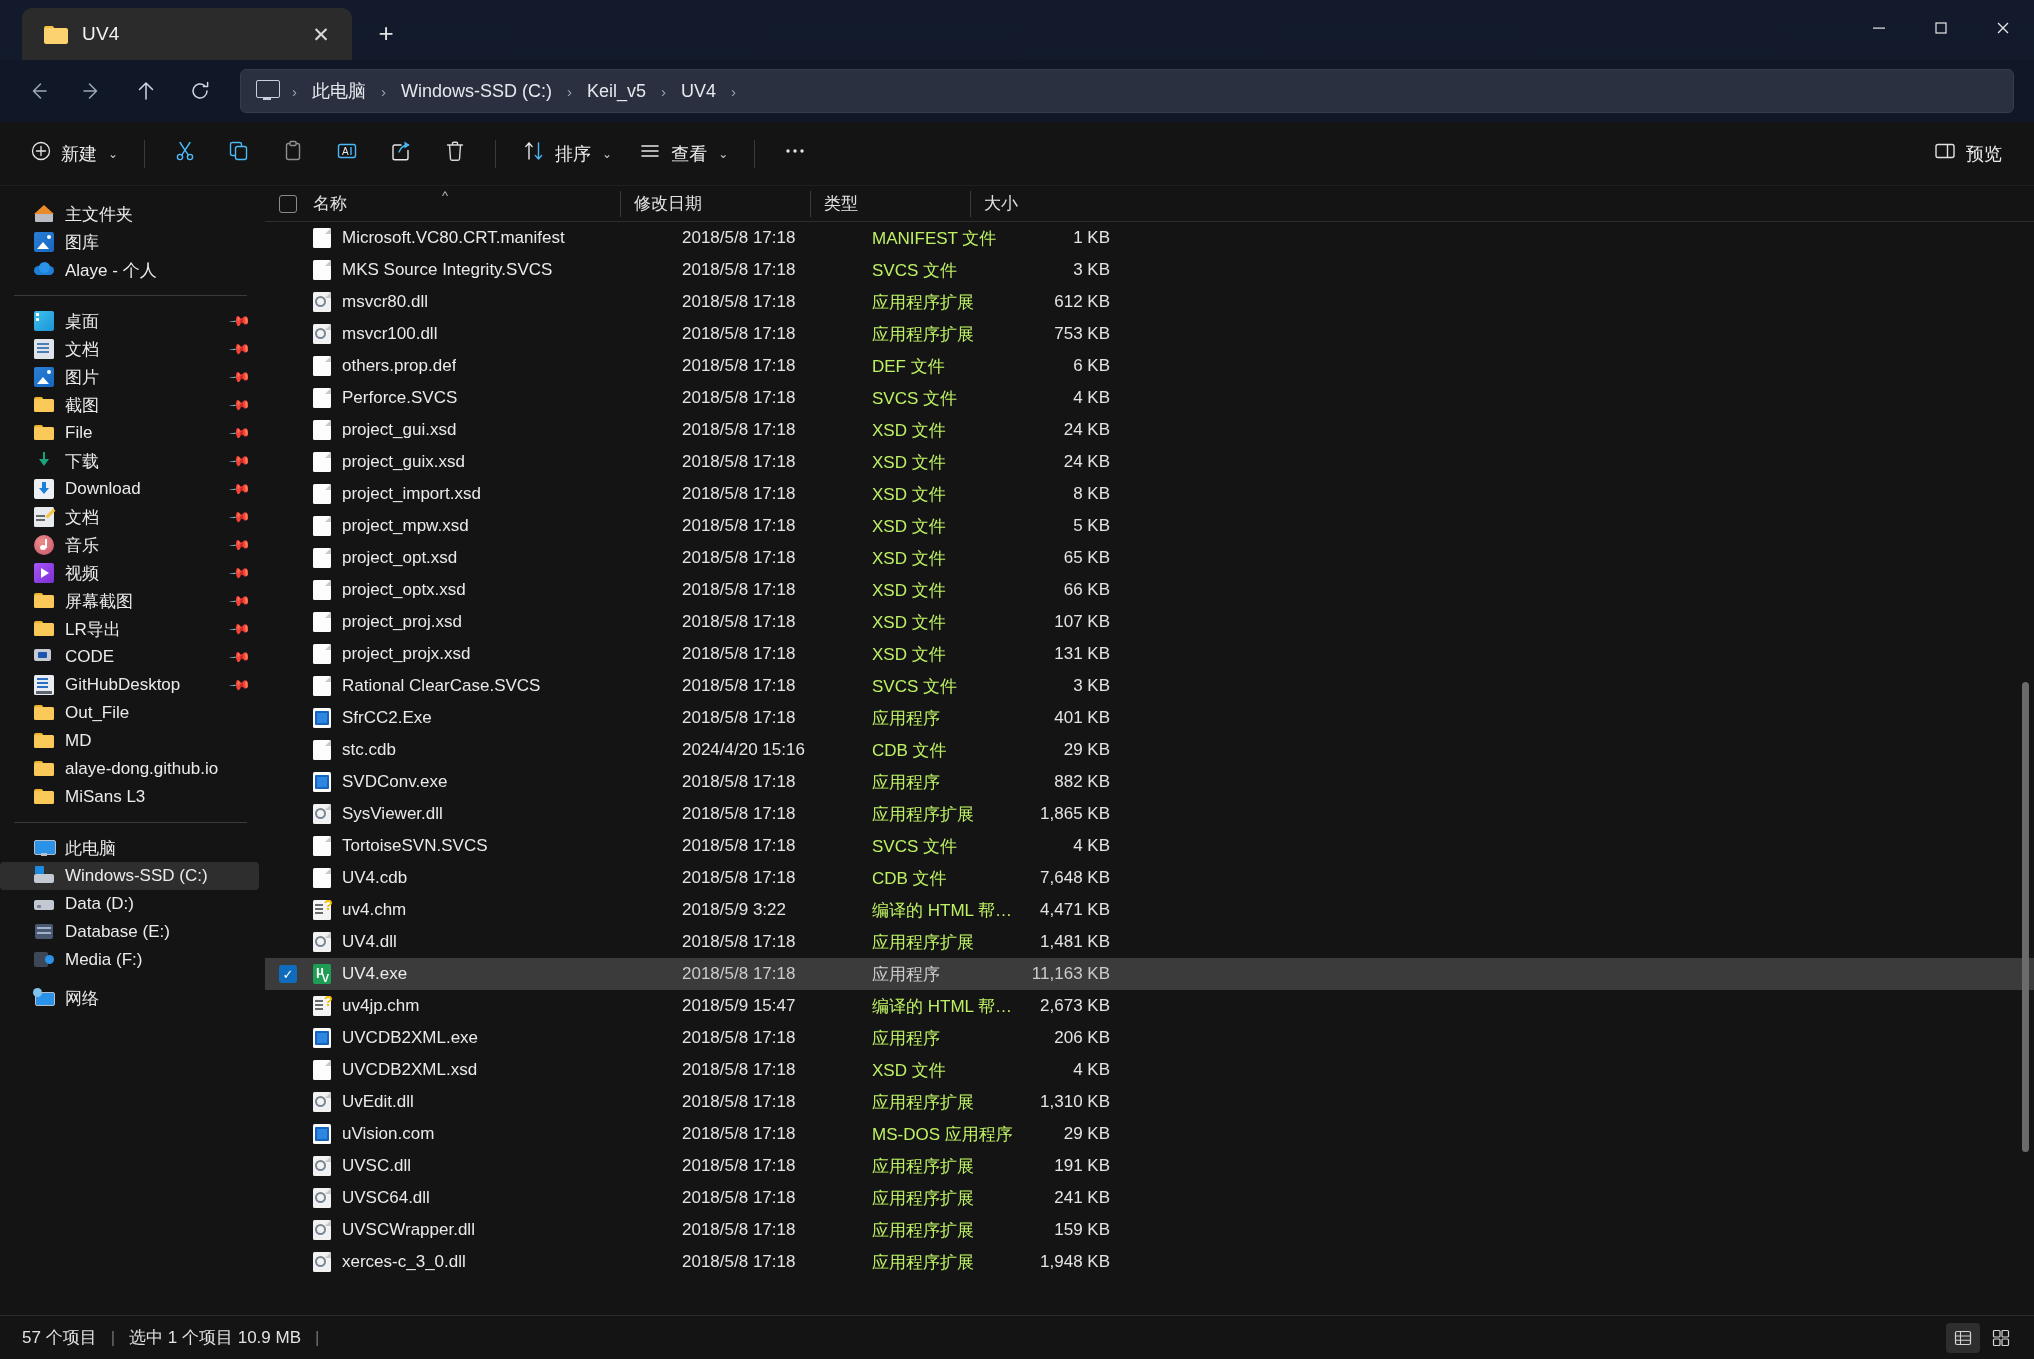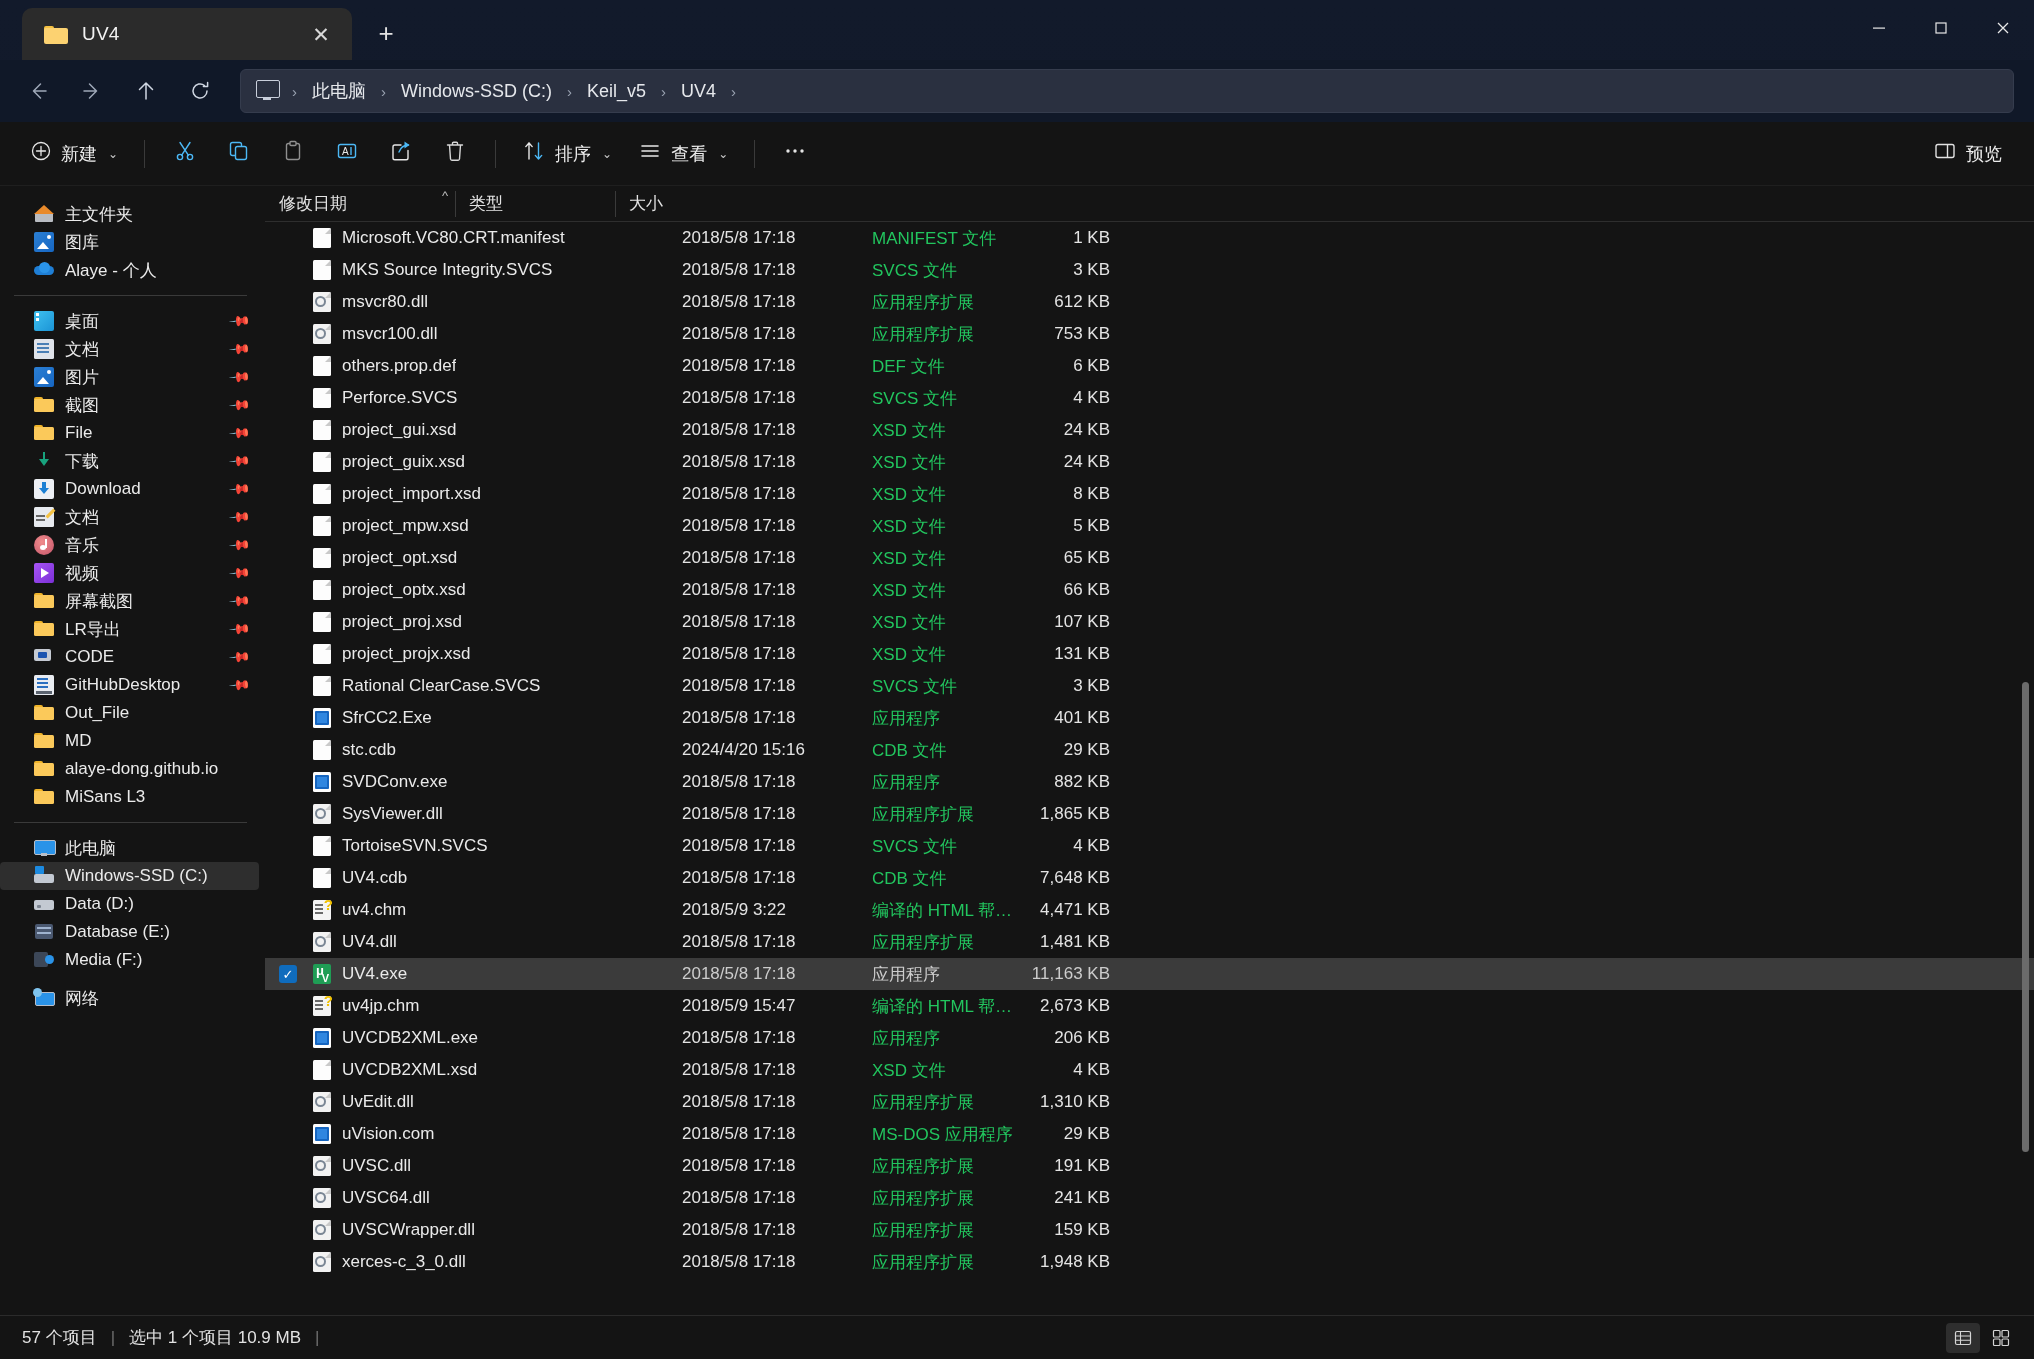--- a/index.html
+++ b/index.html
@@ -232,21 +232,21 @@
   .rowcheck {
     width:18px;height:18px;margin:0 16px 0 14px;flex:0 0 18px;border-radius:3px;
   }
   .rowcheck.on {
     background:#0f6cbd; display:flex;align-items:center;justify-content:center;
     color:#fff; font-size:13px; line-height:1;
   }
   .c-name { width: 355px; flex:0 0 355px; display:flex; align-items:center; gap:11px; overflow:hidden;text-align:center; }
   .c-name .txt { overflow:hidden; text-overflow:ellipsis; }
   .c-date { width: 190px; flex:0 0 190px; padding-left:14px; color:#e4e4e4; }
-  .c-type { width: 160px; flex:0 0 160px; padding-left:14px; color:#22c55e; overflow:hidden; text-overflow:ellipsis; }
+  .c-type { width: 160px; flex:0 0 160px; padding-left:14px; color:#bef264; overflow:hidden; text-overflow:ellipsis; }
   .c-size { width: 104px; flex:0 0 104px; padding-right:12px; text-align:right; color:#e4e4e4; }
 
   
   .fico { width:18px; height:20px; flex:0 0 18px; position:relative; }
   .fico-blank { background:#fdfdfd; border-radius:1.5px; }
   .fico-blank::after{content:'';position:absolute;right:0;top:0;border-left:6px solid transparent;border-bottom:6px solid #c9c9c9;}
   .fico-dll { background:#f2f2f2; border-radius:1.5px; }
   .fico-dll::after{content:'';position:absolute;right:0;top:0;border-left:6px solid transparent;border-bottom:6px solid #c9c9c9;}
   .fico-dll::before{
     content:''; position:absolute; left:2px; top:4px; width:7px;height:7px;
@@ -605,20 +605,24 @@
       <div class="side-item" style="margin-top:10px;">
         <span class="ico ico-net"></span>
         <span class="lbl">网络</span>
       </div>
     </div>
 
     <div class="filepane">
 
       <div class="colheader">
         <span class="col-sortmark">^</span>
+        <div class="ch ch-name">
+          <span class="headcheck"></span>
+          <span>名称</span>
+        </div>
         <div class="ch ch-date">
           <span>修改日期</span>
         </div>
         <div class="ch ch-type">
           <span>类型</span>
         </div>
         <div class="ch ch-size">
           <span>大小</span>
         </div>
       </div>

